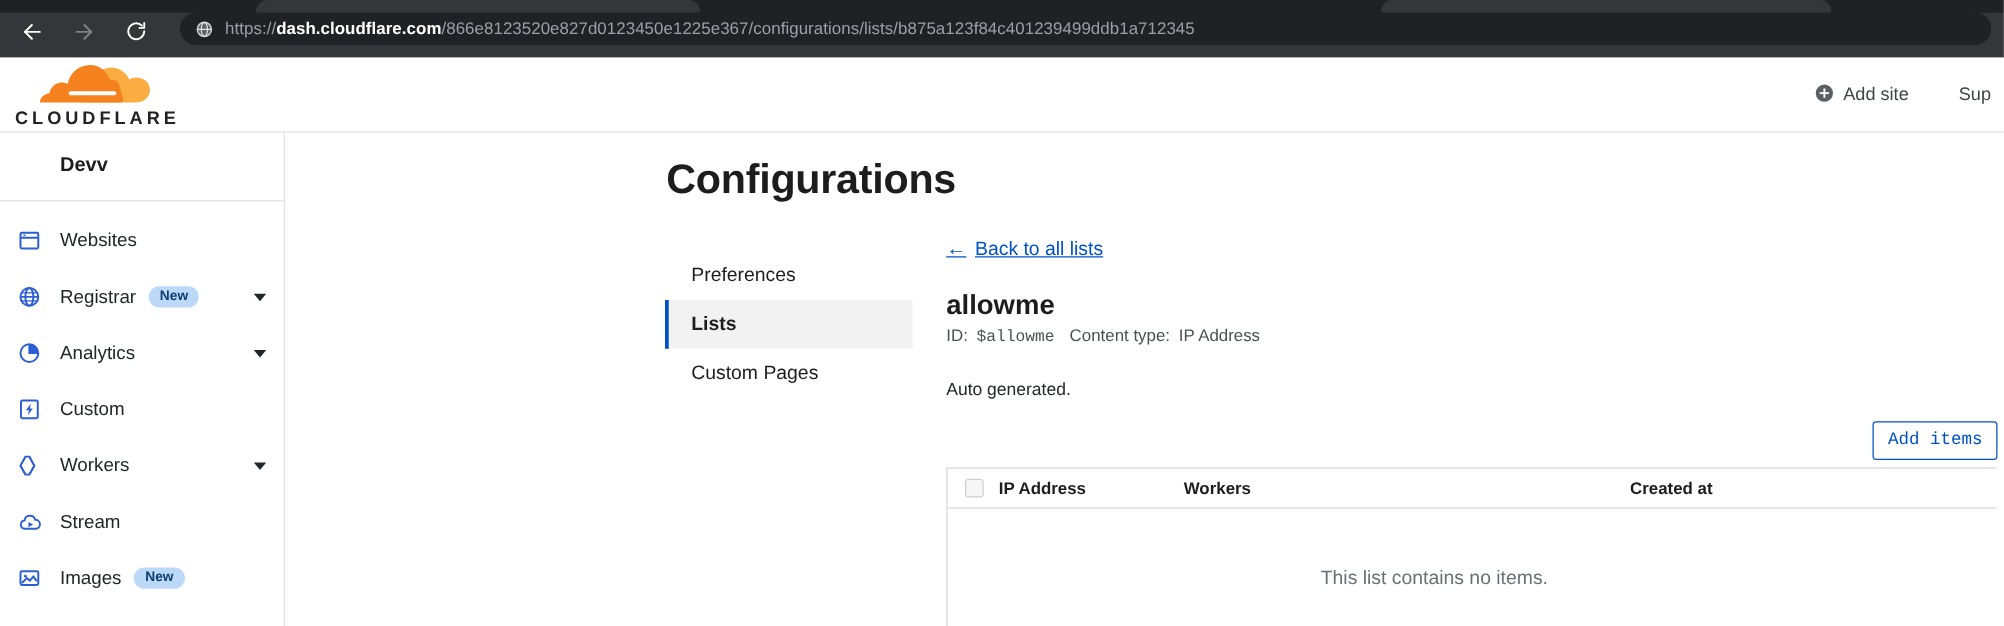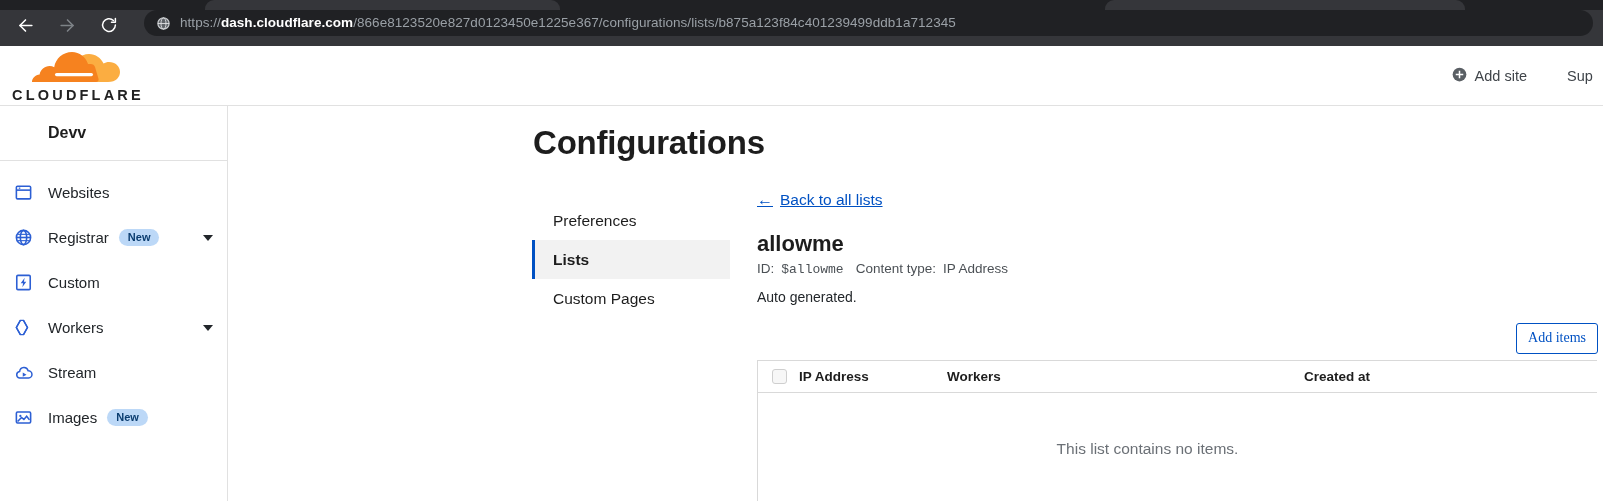--- a/index.html
+++ b/index.html
@@ -231,39 +231,39 @@
     align-items: baseline;
     text-align: center;
   }
   .meta-id-val {
     font-family: "Liberation Mono", monospace;
     font-size: 13px;
     color: #4b5055;
   }
   .meta-sep { display: inline-block; width: 10px; }
   .meta-desc {
-    margin-top: 12px;
+    margin-top: 26px;
     font-size: 14px;
     color: #22262a;
   }
 
   .actions-row {
     margin-top: 18px;
     display: flex;
     justify-content: flex-end;
     padding-right: 5px;
   }
   .btn-outline {
     border: 1px solid #0051c3;
     color: #0051c3;
     background: #fff;
     font-size: 14px;
     border-radius: 3px;
     padding: 6px 11px;
-    font-family: Liberation Serif, serif;
+    font-family: Liberation Mono, monospace;
     line-height: 1.2;
   }
 
   .table-wrap {
     margin-top: 6px;
     border: 1px solid #d9d9d9;
     border-bottom: 2px solid #bdbdbd;
     border-right: none;
     background: #fff;
     width: 840px;
@@ -419,20 +419,31 @@
               <line x1="3" y1="12" x2="21" y2="12"></line>
               <line x1="4.5" y1="8" x2="19.5" y2="8" stroke-width="1.4"></line>
               <line x1="4.5" y1="16" x2="19.5" y2="16" stroke-width="1.4"></line>
             </svg>
           </span>
           <span class="nav-label">Registrar</span>
           <span class="badge-new">New</span>
           <span class="caret"></span>
         </div>
 
+        <div class="nav-item">
+          <span class="nav-icon">
+            <svg width="19" height="19" viewBox="0 0 24 24" fill="none" stroke="#2c5fd4" stroke-width="2">
+              <circle cx="12" cy="12" r="9"></circle>
+              <path d="M12 3 L12 12 L21 12"></path>
+              <path d="M12 3 A9 9 0 0 1 21 12 L12 12 Z" fill="#2c5fd4" stroke="none"></path>
+            </svg>
+          </span>
+          <span class="nav-label">Analytics</span>
+          <span class="caret"></span>
+        </div>
 
         <div class="nav-item">
           <span class="nav-icon">
             <svg width="19" height="19" viewBox="0 0 24 24" fill="none" stroke="#2c5fd4" stroke-width="2">
               <rect x="3.5" y="3" width="17" height="18" rx="1.5"></rect>
               <polygon points="13.5,6 8.5,13 11.5,13 10.5,18 15.5,11 12.5,11" fill="#2c5fd4" stroke="none"></polygon>
             </svg>
           </span>
           <span class="nav-label">Custom</span>
         </div>

